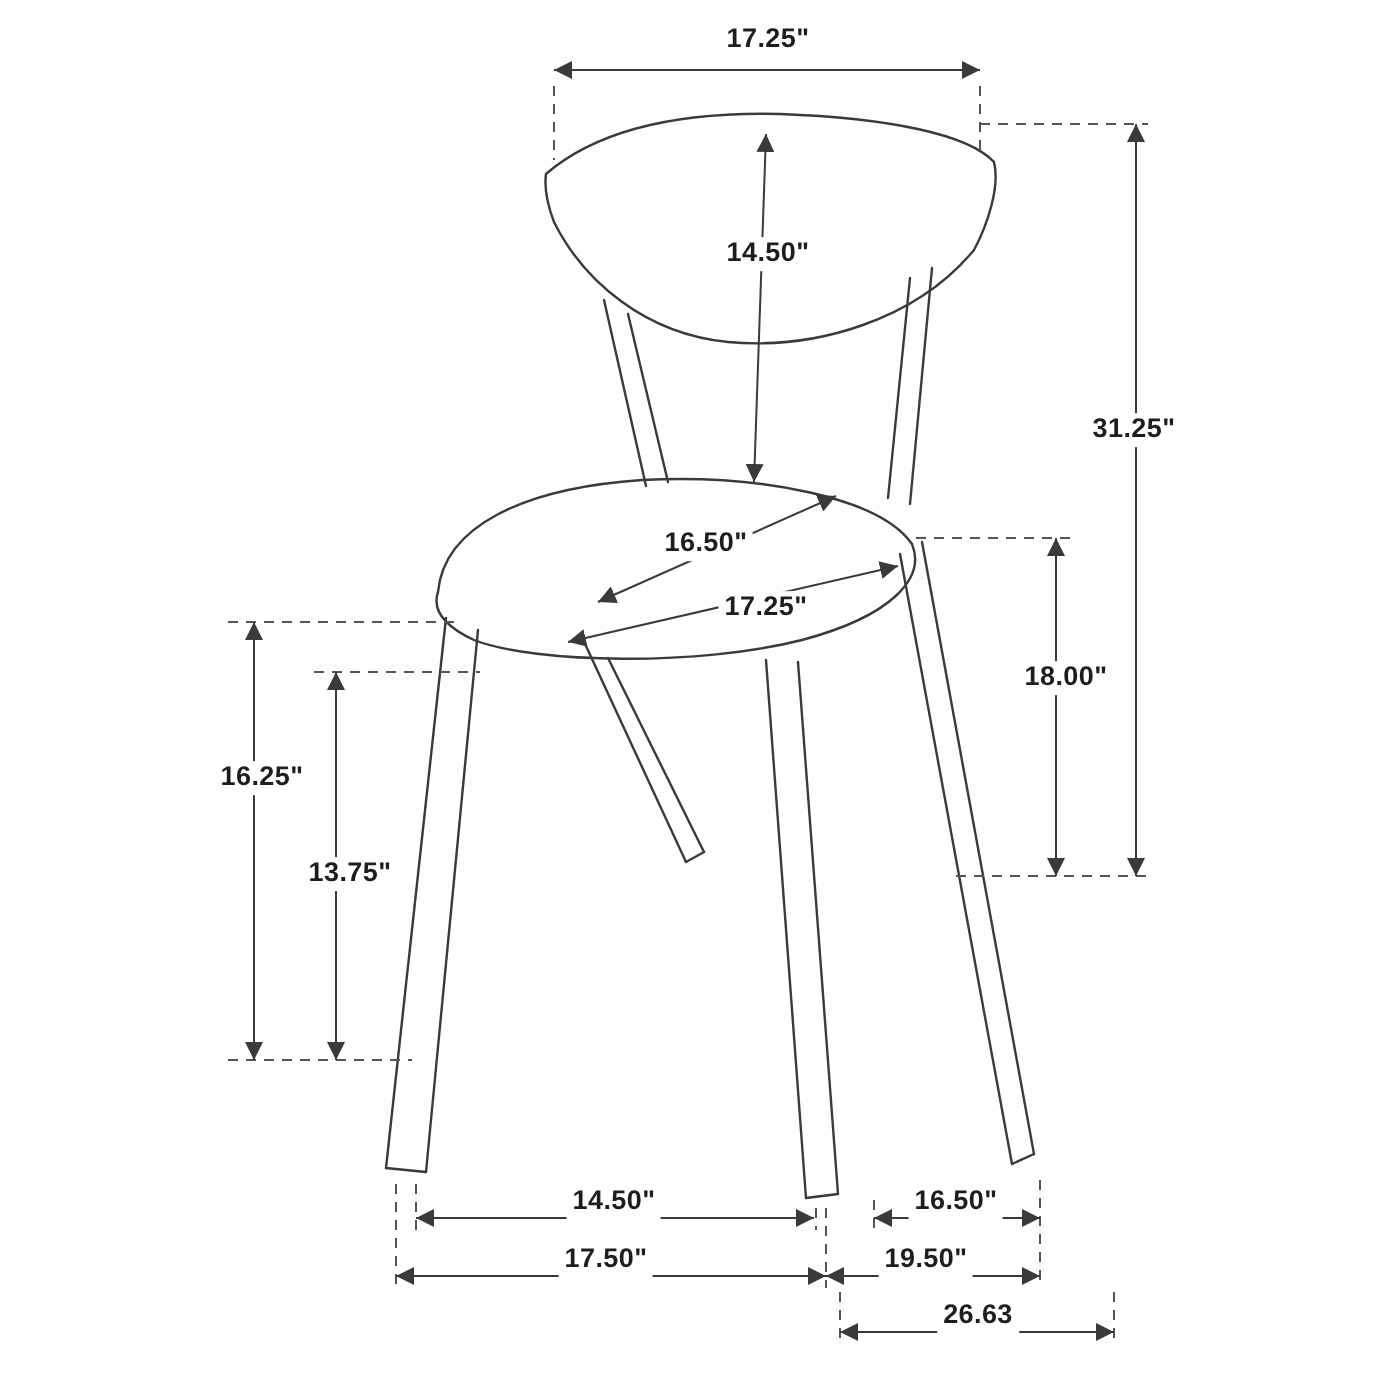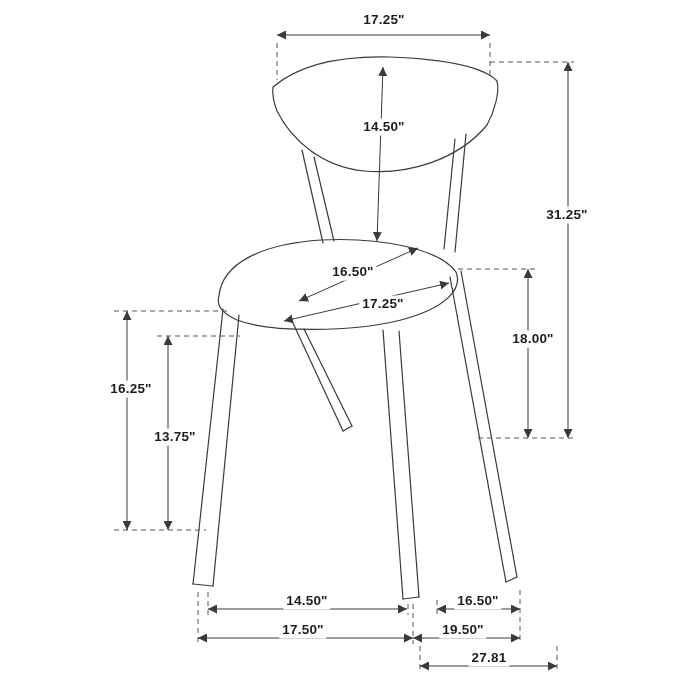--- a/index.html
+++ b/index.html
@@ -106,15 +106,15 @@
   <div class="dim-label" style="left:567px;top:215px;">31.25"</div>
   <div class="dim-label" style="left:353px;top:272px;">16.50"</div>
   <div class="dim-label" style="left:383px;top:304px;">17.25"</div>
   <div class="dim-label" style="left:533px;top:339px;">18.00"</div>
   <div class="dim-label" style="left:131px;top:389px;">16.25"</div>
   <div class="dim-label" style="left:175px;top:437px;">13.75"</div>
   <div class="dim-label" style="left:307px;top:601px;">14.50"</div>
   <div class="dim-label" style="left:478px;top:601px;">16.50"</div>
   <div class="dim-label" style="left:303px;top:630px;">17.50"</div>
   <div class="dim-label" style="left:463px;top:630px;">19.50"</div>
-  <div class="dim-label" style="left:489px;top:658px;">27.81</div>
+  <div class="dim-label" style="left:489px;top:658px;">26.63</div>
 
 </div>
 
 </body></html>

